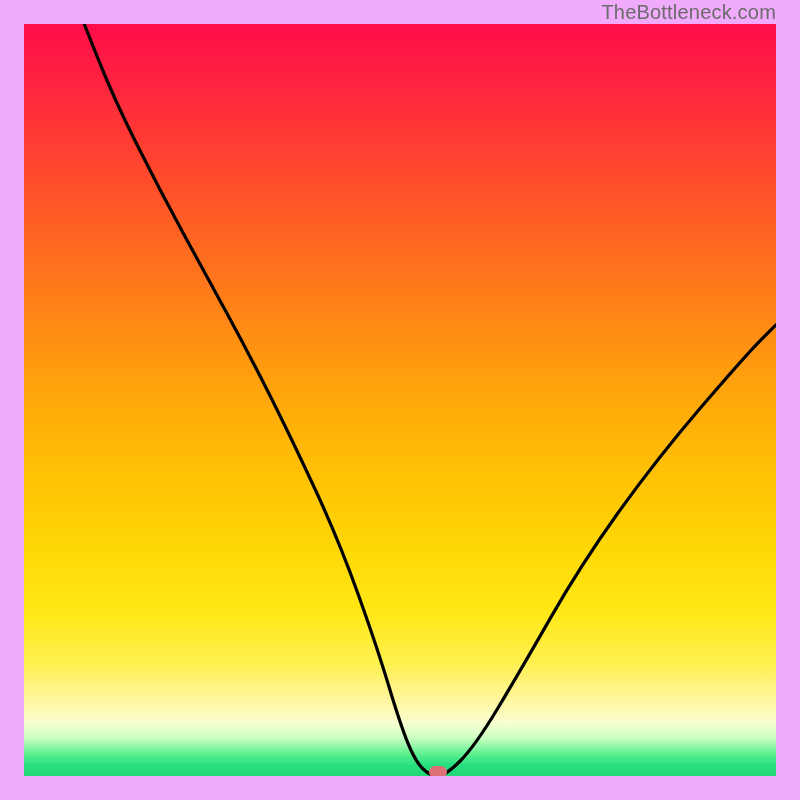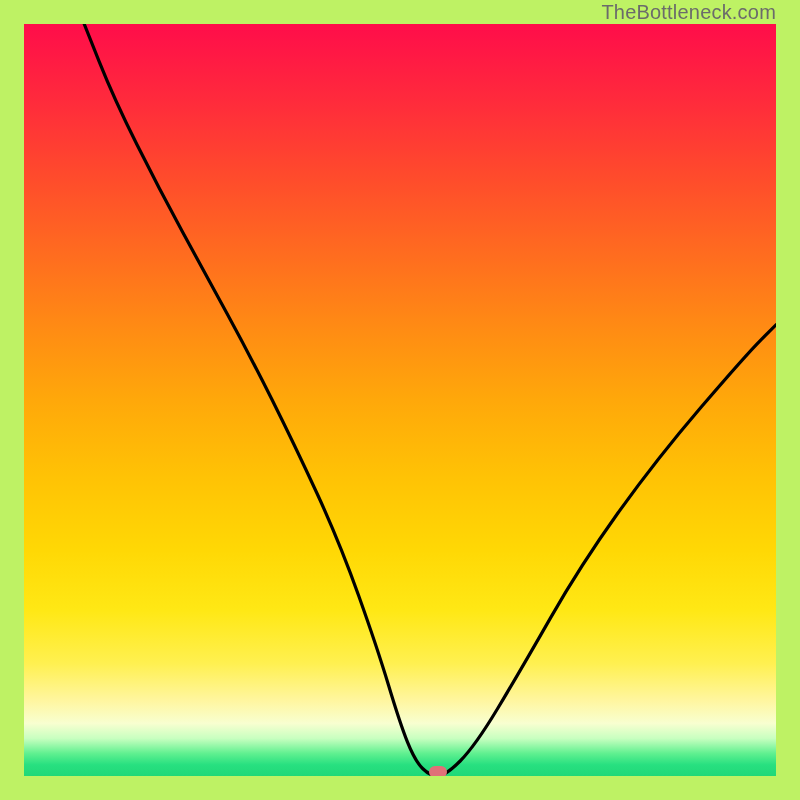--- a/index.html
+++ b/index.html
@@ -8,21 +8,21 @@
     width: 800px;
     height: 800px;
     background: #000;
     overflow: hidden;
     font-family: Arial, Helvetica, sans-serif;
   }
   .frame {
     position: relative;
     width: 800px;
     height: 800px;
-    background: #bef264;
+    background: #f0abfc;
   }
   .plot-area {
     position: absolute;
     left: 24px;
     top: 24px;
     width: 752px;
     height: 752px;
     
     background: linear-gradient(to bottom,
       #ff0d4a 0%,

